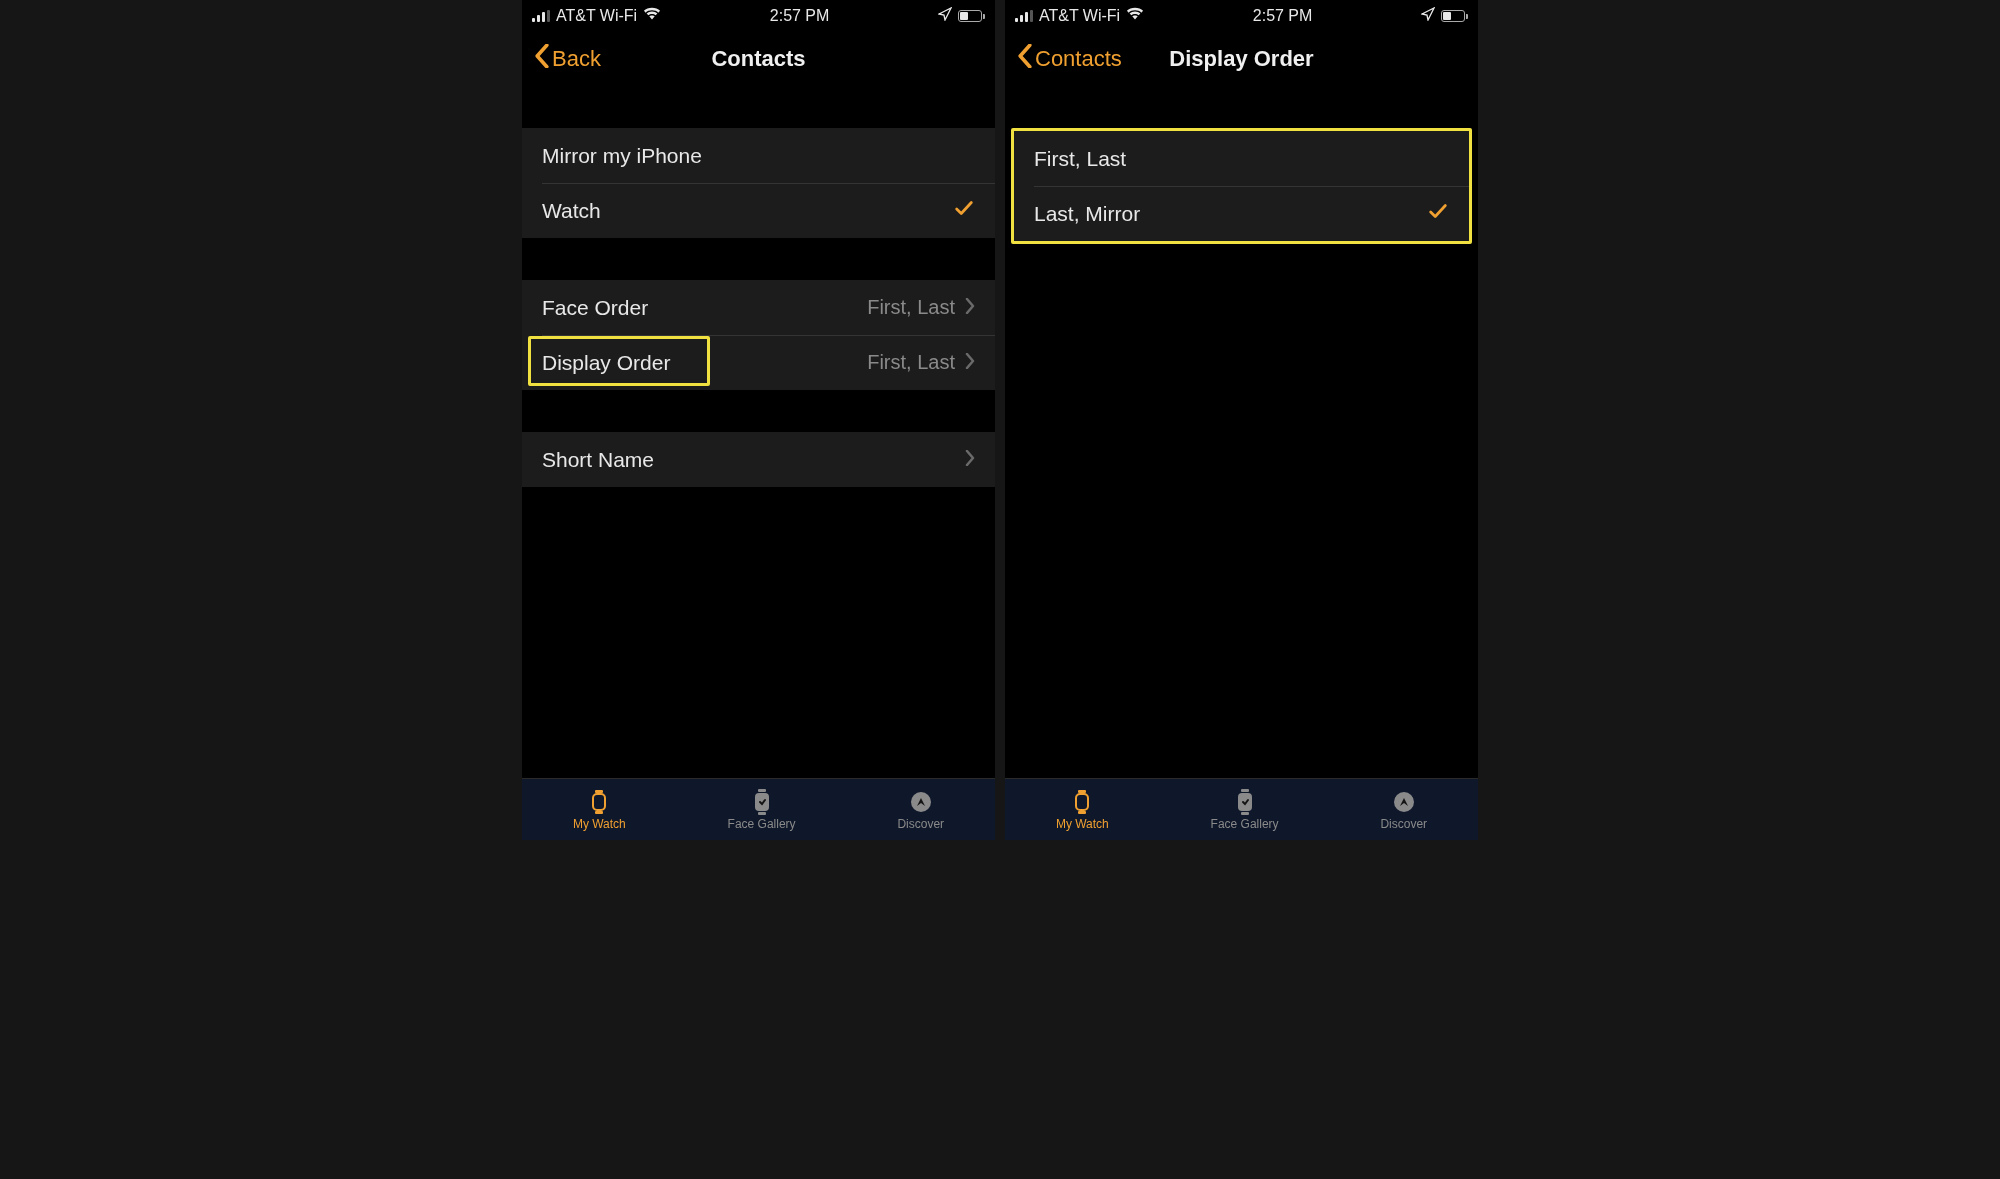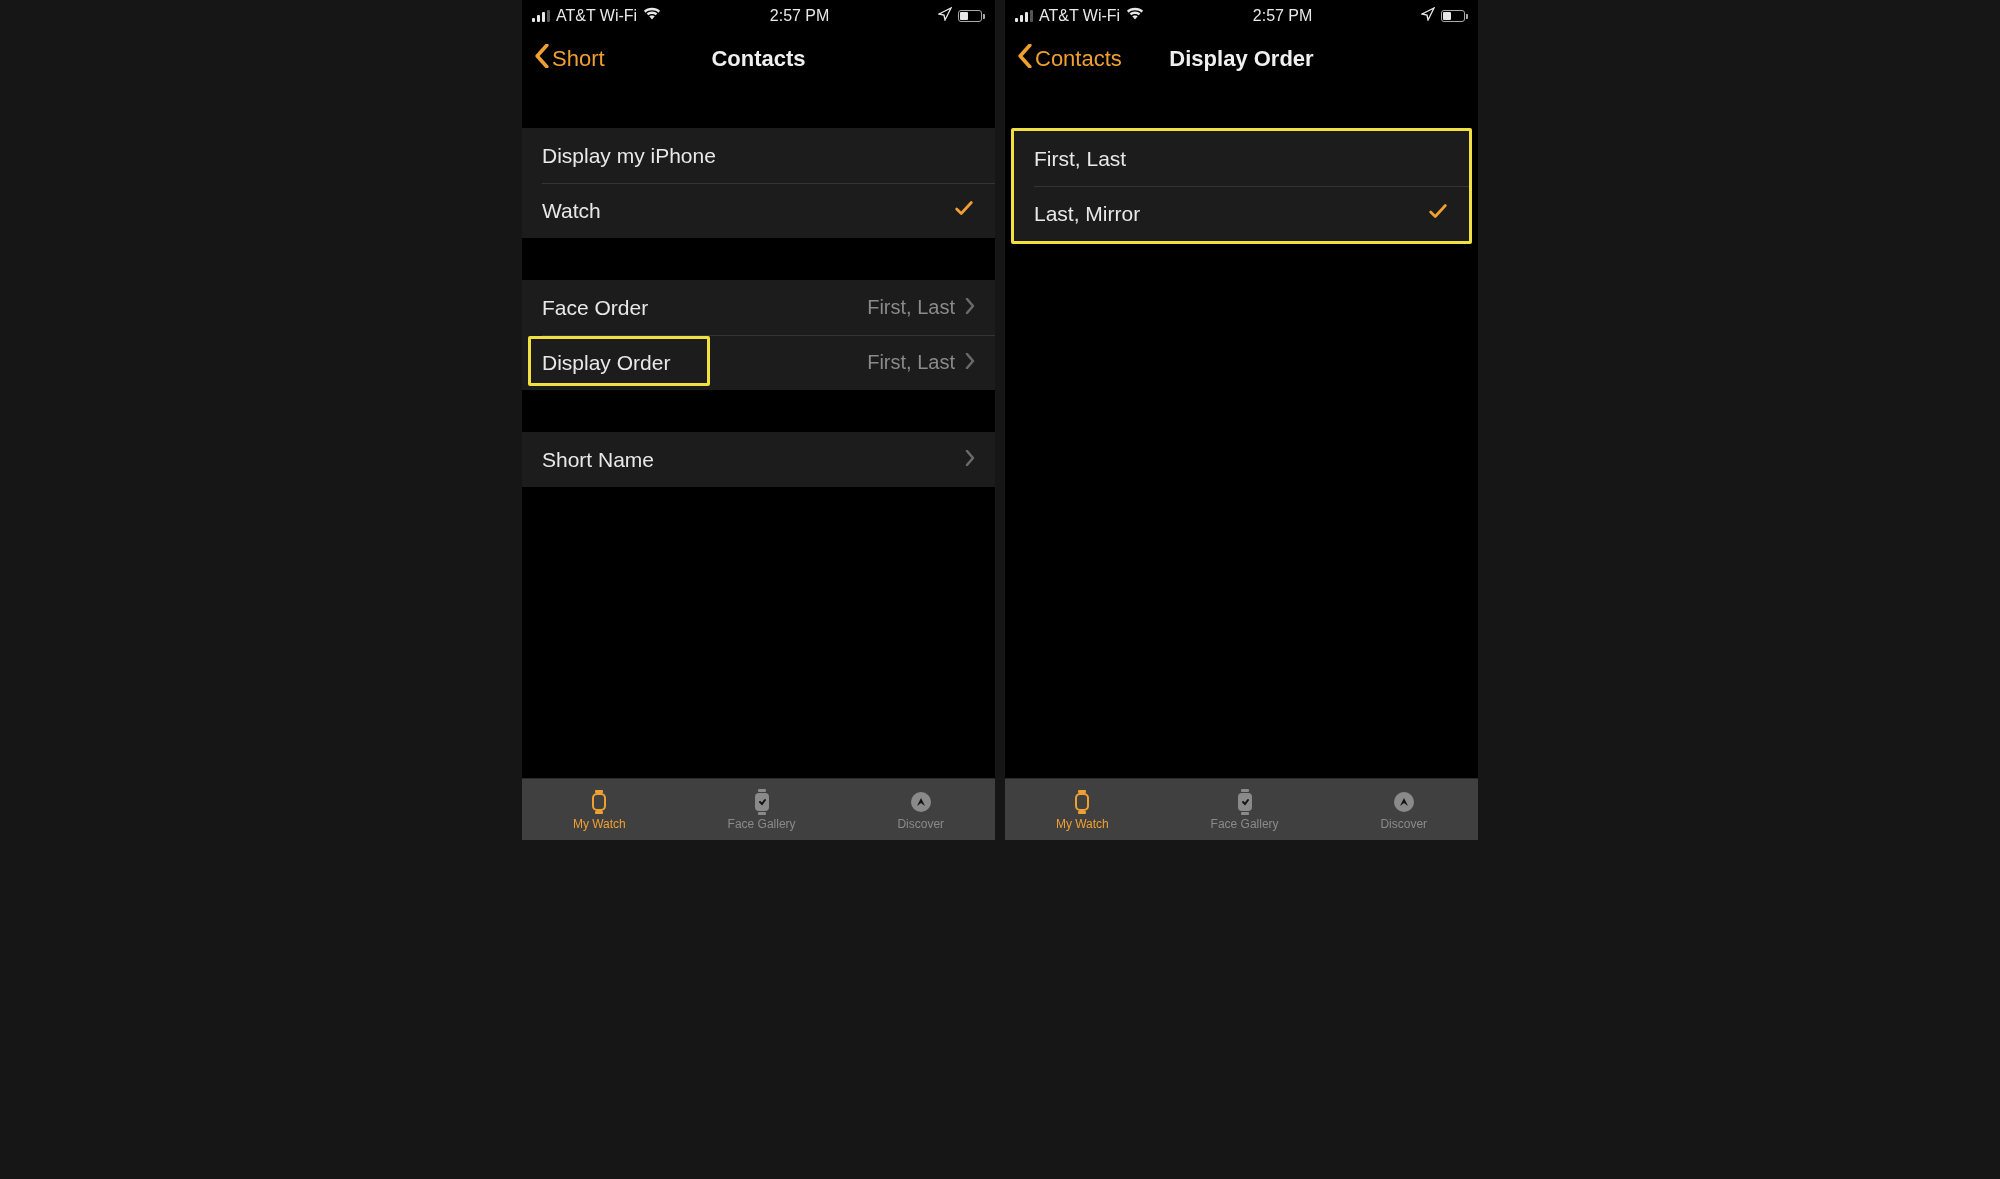--- a/index.html
+++ b/index.html
@@ -140,21 +140,21 @@
     border-radius: 2px;
   }
   .highlight-row {
     position: absolute;
     border: 3px solid #f0e040;
     border-radius: 2px;
     pointer-events: none;
   }
   .tab-bar {
     height: 62px;
-    background: #404040;
+    background: #0f172a;
     border-top: 1px solid #2a2a2a;
     display: flex;
     justify-content: space-around;
     align-items: center;
   }
   .tab {
     display: flex;
     flex-direction: column;
     align-items: center;
     gap: 2px;
@@ -203,31 +203,31 @@
       </div>
     </div>
 
     <div class="nav-header">
       <div class="back-btn">
         <span class="back-chevron">
           <svg viewBox="0 0 12 20">
               <path d="M10 1 L2 10 L10 19" fill="none" stroke="#f0a030" stroke-width="3" stroke-linecap="round" stroke-linejoin="round"></path>
             </svg>
         </span>
-        <span>Short</span>
+        <span>Back</span>
       </div>
       <div class="nav-title">Contacts</div>
     </div>
 
     <div class="content">
       <div class="section-gap"></div>
 
       <div class="section">
         <div class="row">
-          <span>Display my iPhone</span>
+          <span>Mirror my iPhone</span>
         </div>
         <div class="row">
           <span>Watch</span>
           <span class="checkmark">
             <svg viewBox="0 0 24 24">
                 <path d="M4 13 L9 18 L20 6" fill="none" stroke="#f0a030" stroke-width="3" stroke-linecap="round" stroke-linejoin="round"></path>
               </svg>
           </span>
         </div>
       </div>

